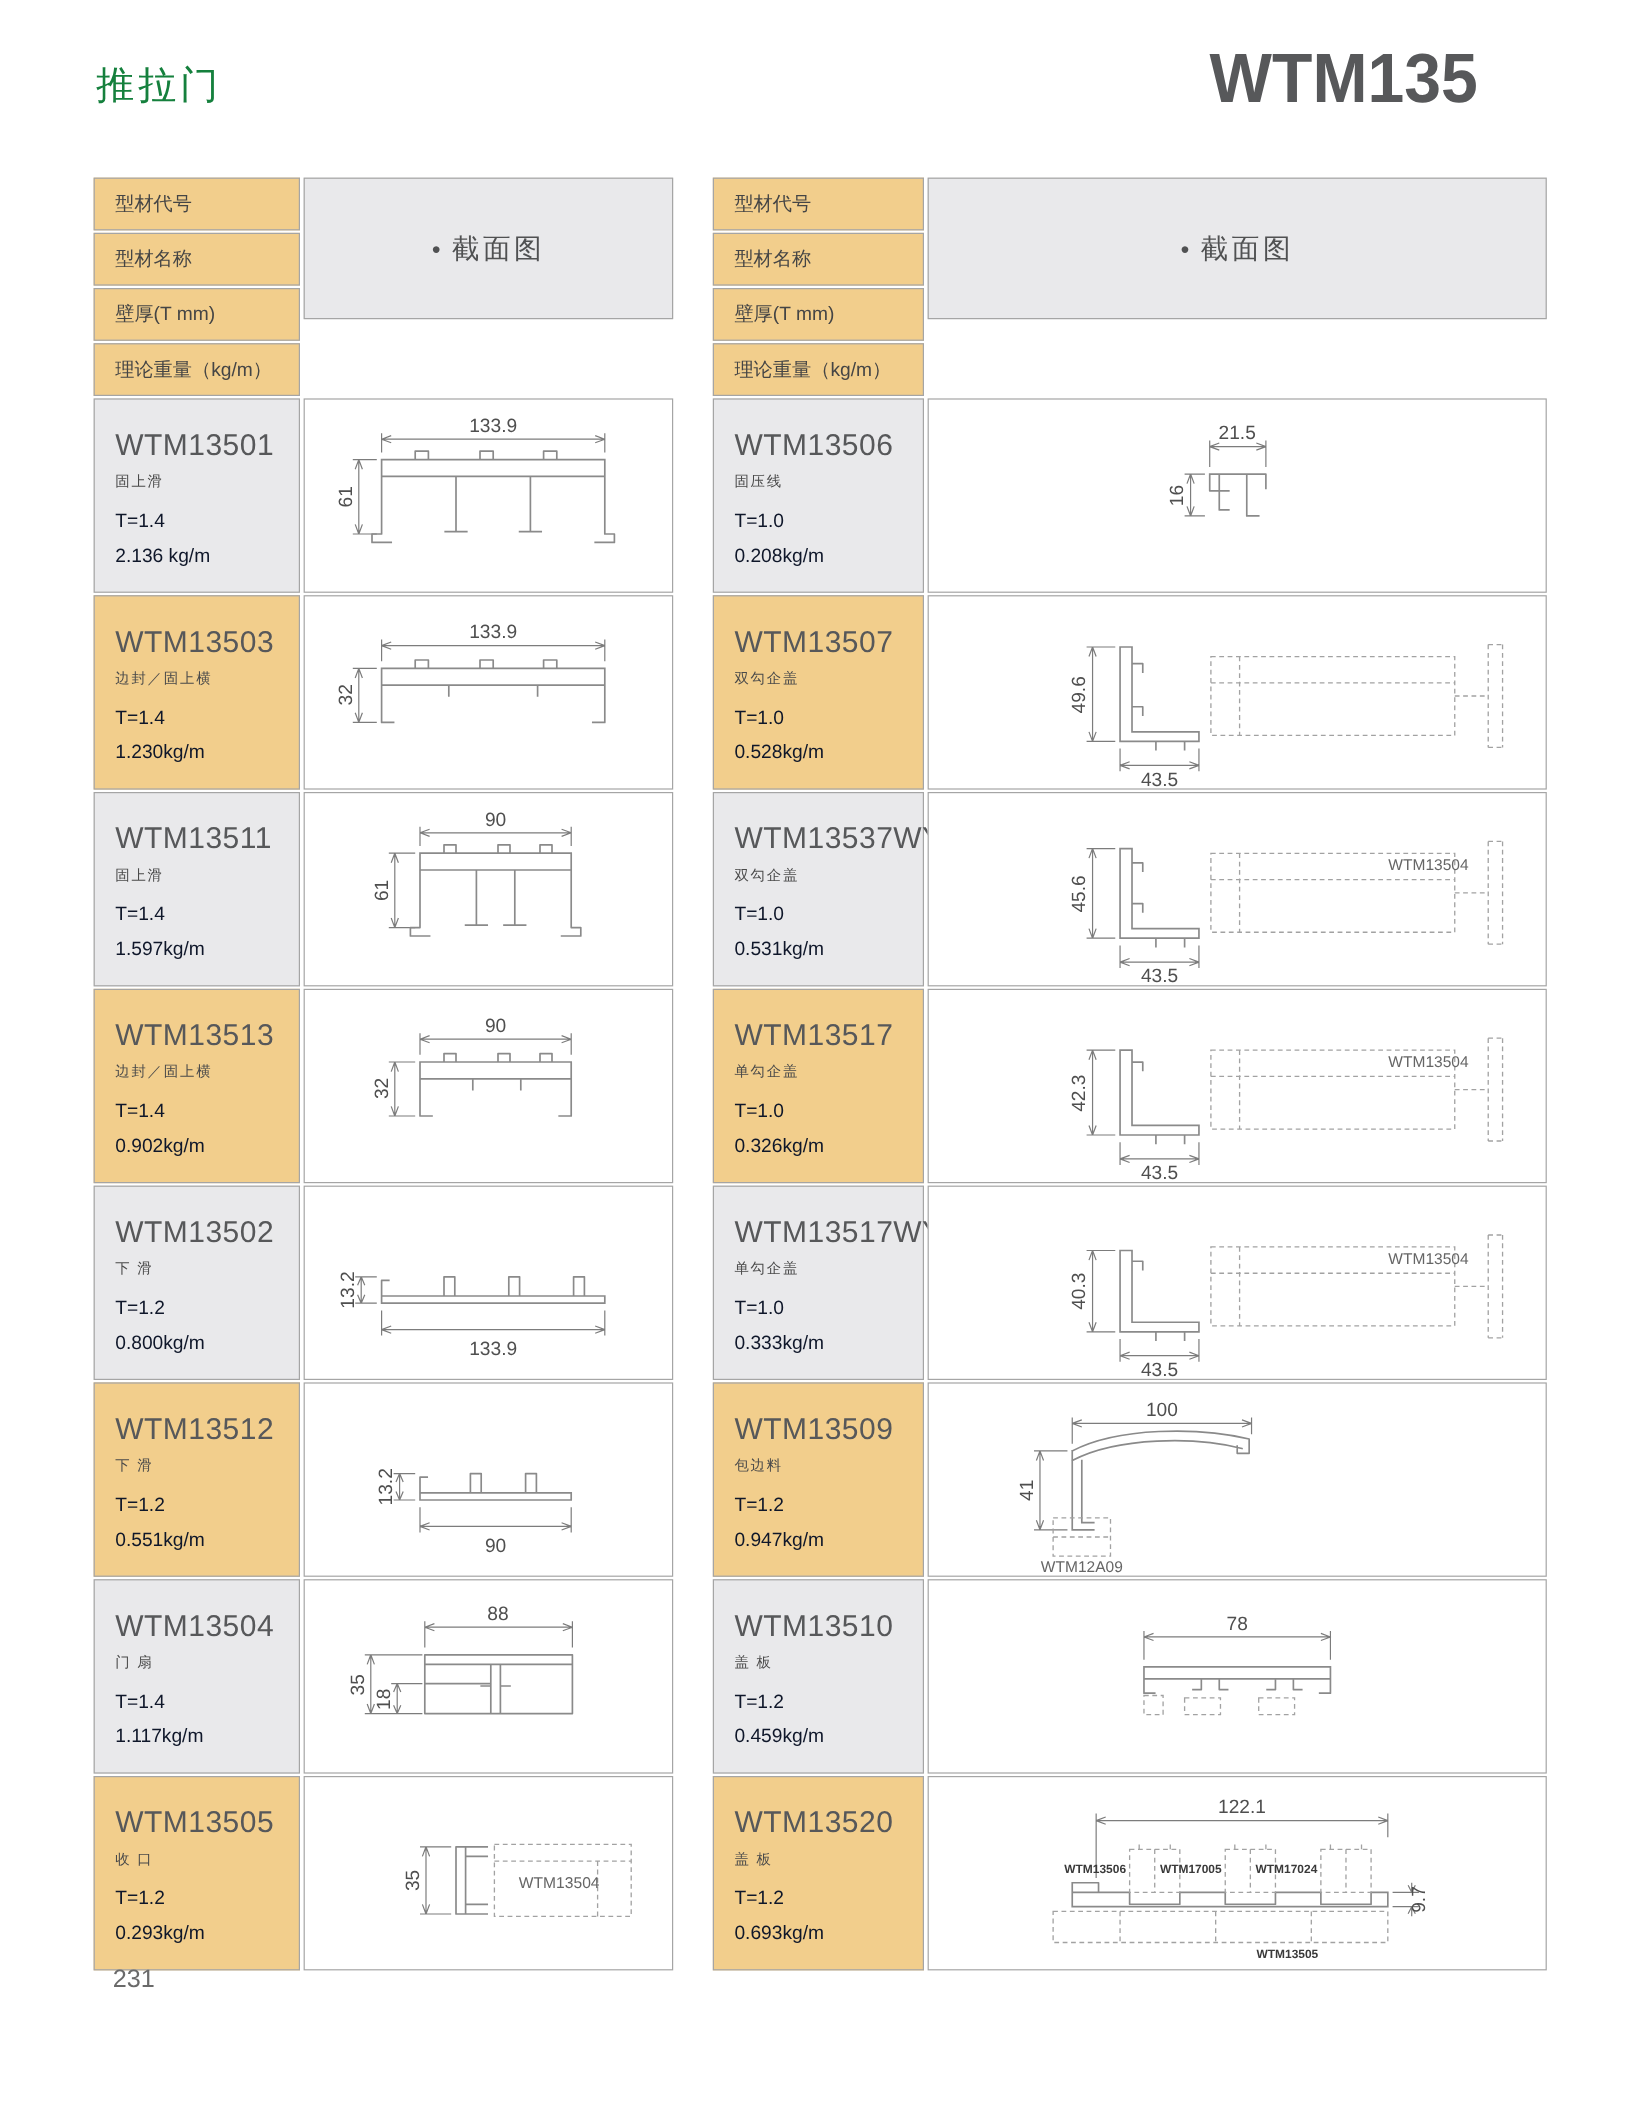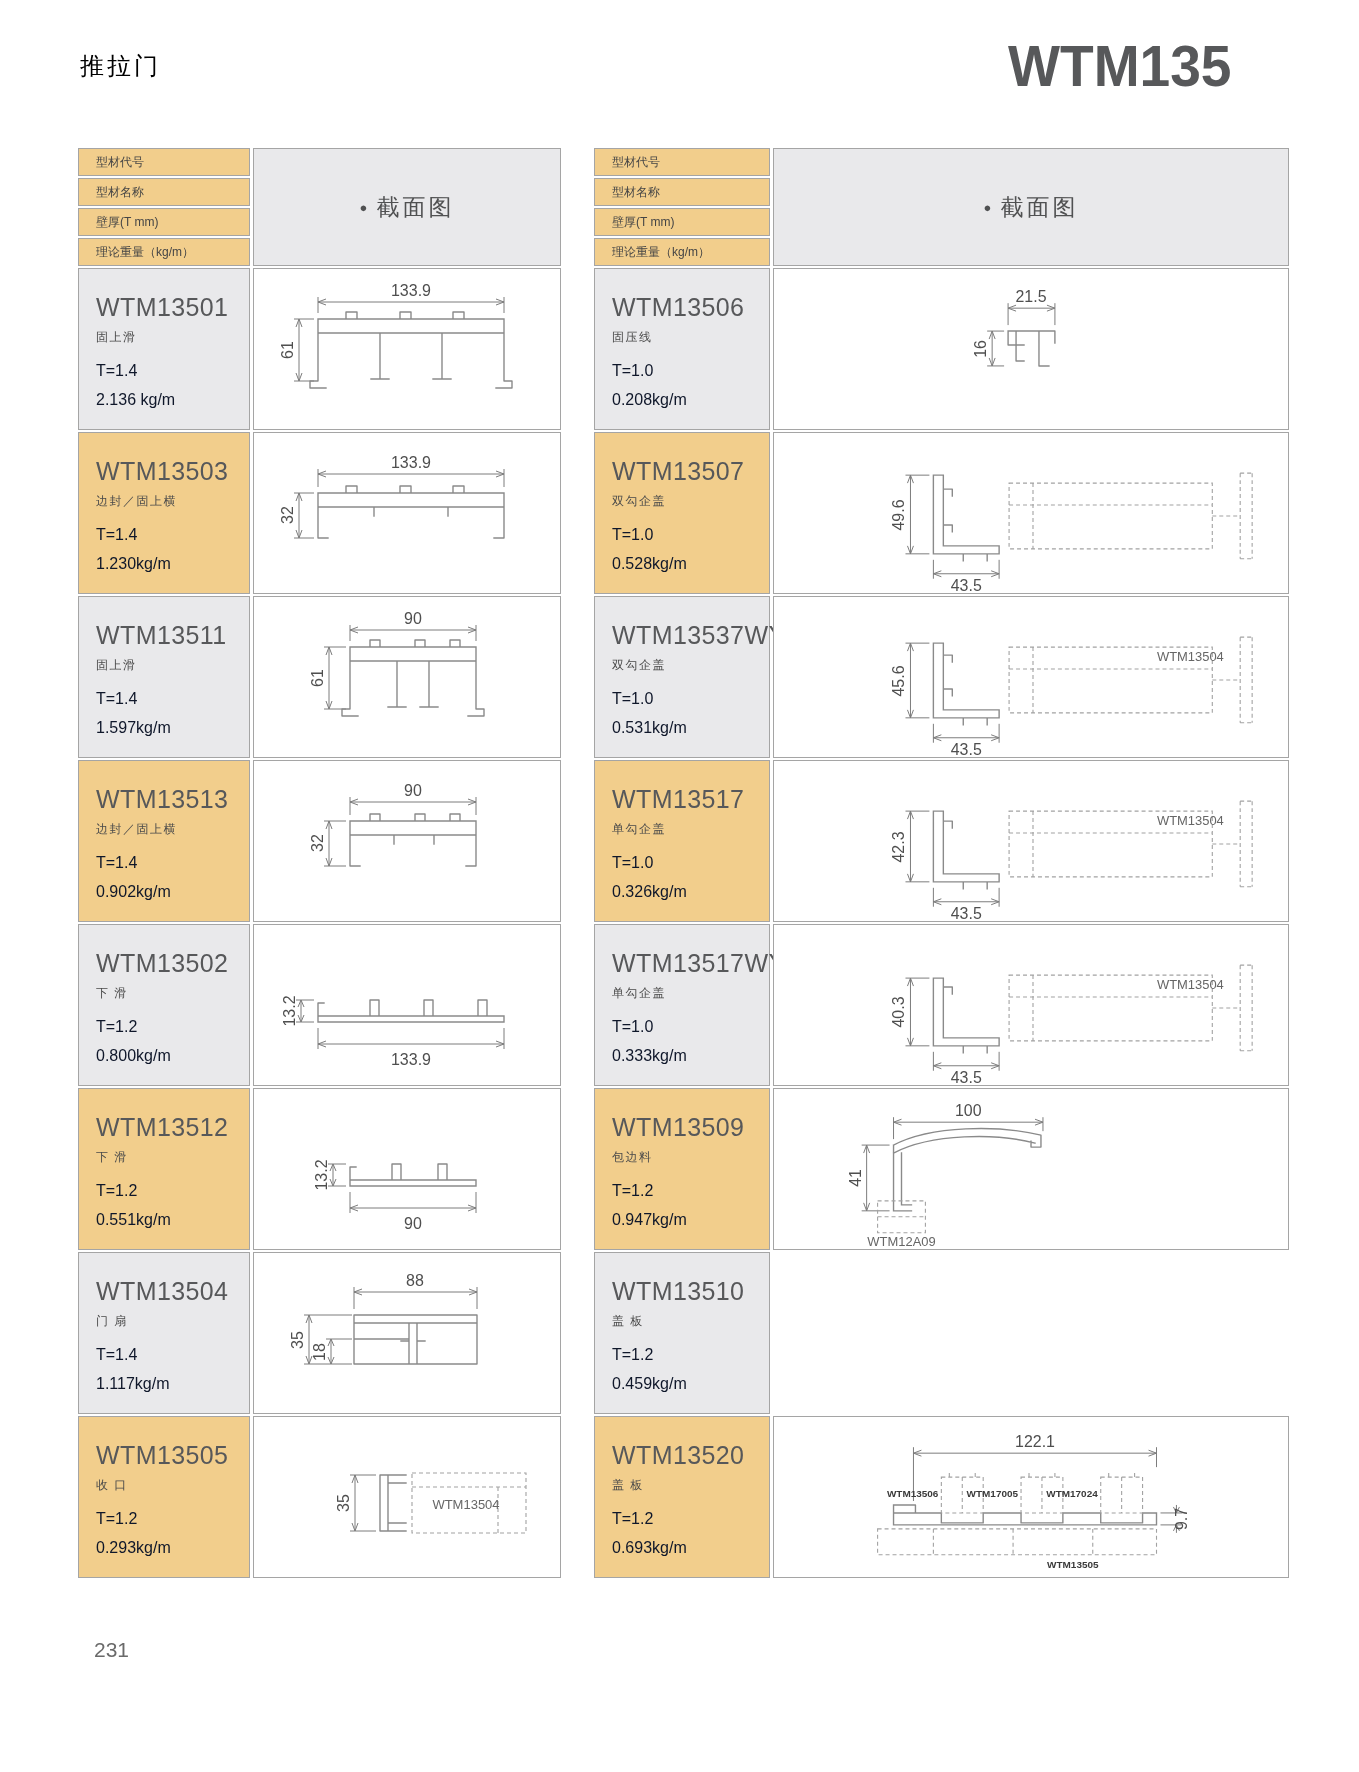--- a/index.html
+++ b/index.html
@@ -7,34 +7,34 @@
     --gray:#E9E9EB;
     --border:#A5A5A5;
     --txt:#57585A;
   }
   *{box-sizing:border-box}
   html,body{margin:0;padding:0}
   body{
     width:1359px;height:1772px;background:#fff;position:relative;
     font-family:"Liberation Sans","DejaVu Sans",sans-serif;color:var(--txt);
   }
-  .cat-title{position:absolute;left:80px;top:50px;font-size:24px;color:#000000;letter-spacing:3px}
+  .cat-title{position:absolute;left:80px;top:50px;font-size:32px;color:#15803d;letter-spacing:3px}
   .series-title{position:absolute;left:1008px;top:32px;font-size:58px;font-weight:bold;color:#57585A;letter-spacing:0px;transform:scaleX(.95);transform-origin:left}
   .page-num{position:absolute;left:94px;top:1638px;font-size:21px;font-weight:normal;color:#6a6a6a}
 
   .tables{position:absolute;left:78px;top:148px;display:flex;gap:33px;align-items:flex-start}
   .ptable{display:flex;flex-direction:column}
   .thead{display:flex;gap:3px}
   .thead-left{display:flex;flex-direction:column;gap:2px}
   .ptable.left .thead-left,.ptable.left .lcell{width:172px}
   .ptable.right .thead-left,.ptable.right .lcell{width:176px}
   .ptable.left .hsection,.ptable.left .dcell{width:308px}
   .ptable.right .hsection,.ptable.right .dcell{width:516px}
-  .hcell{height:28px;background:var(--yellow);border:1px solid var(--border);
-    font-size:12px;color:#454545;display:flex;align-items:center;padding-left:17px}
+  .hcell{height:44px;background:var(--yellow);border:1px solid var(--border);
+    font-size:16px;color:#454545;display:flex;align-items:center;padding-left:17px}
   .hsection{height:118px;background:var(--gray);border:1px solid var(--border);
     display:flex;align-items:center;justify-content:center;gap:9px;
     font-size:23px;color:#505152;letter-spacing:3px}
   .hsection .bullet{font-size:13px;letter-spacing:0}
   .trow{display:flex;gap:3px;margin-top:2px}
   .lcell{height:162px;border:1px solid var(--border);padding:24px 8px 14px 17px;
     display:flex;flex-direction:column}
   .bg-gray{background:var(--gray)}
   .bg-yellow{background:var(--yellow)}
   .code{font-size:25px;color:#57585A;margin-bottom:7px;letter-spacing:.4px}
@@ -367,20 +367,28 @@
 
     <div class="trow">
       <div class="lcell bg-gray">
         <div class="code">WTM13510</div>
         <div class="cname">盖 板</div>
         <div class="specs">
           <div>T=1.2</div>
           <div>0.459kg/m</div>
         </div>
       </div>
+      <div class="dcell">
+        <svg viewBox="0 0 516 160">
+          <path class="dim" d="M180,66 V42 M336,66 V42 M180,47 H336 M180,47 l8,-3 M180,47 l8,3 M336,47 l-8,-3 M336,47 l-8,3"></path>
+          <text class="dt" x="258" y="41" text-anchor="middle">78</text>
+          <path class="pf" d="M180,72 H336 M180,82 H336 M180,72 V94 h9 M336,72 V94 h-9 M228,82 v9 h-7 M243,82 v9 h7 M290,82 v9 h-7 M305,82 v9 h7"></path>
+          <path class="pfd" d="M214,98 h30 v14 h-30 Z M276,98 h30 v14 h-30 Z M180,96 H196 V112 H180 Z"></path>
+        </svg>
+      </div>
     </div>
 
     <div class="trow">
       <div class="lcell bg-yellow">
         <div class="code">WTM13520</div>
         <div class="cname">盖 板</div>
         <div class="specs">
           <div>T=1.2</div>
           <div>0.693kg/m</div>
         </div>

